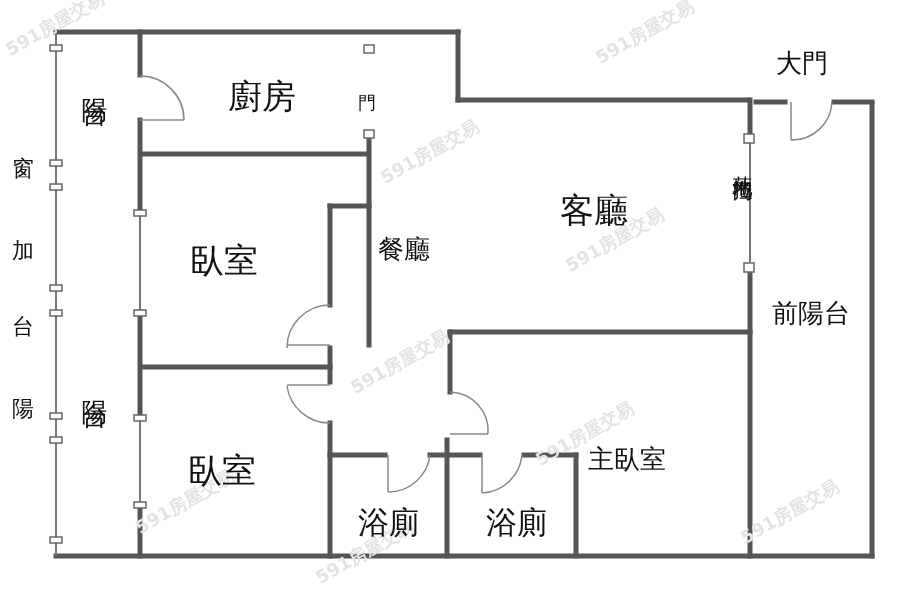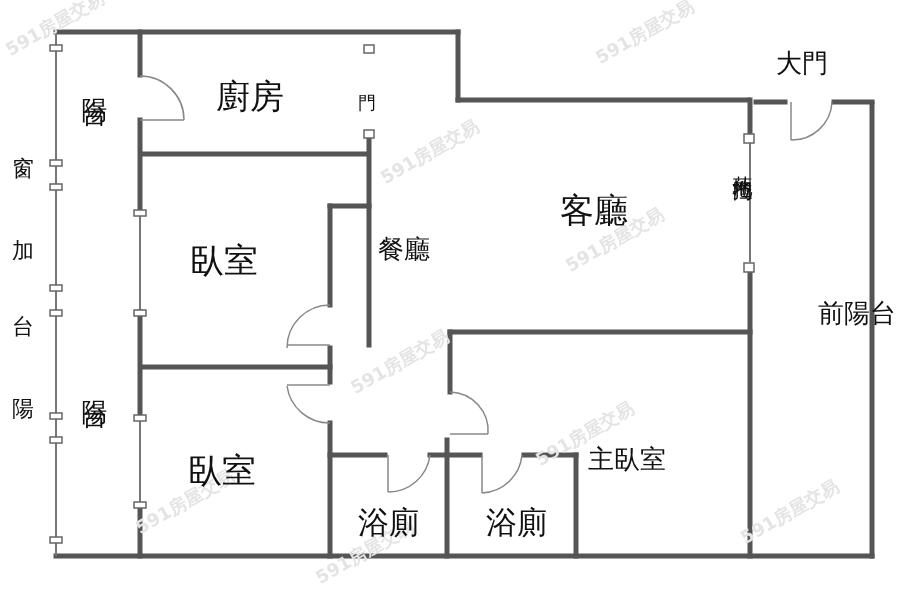--- a/index.html
+++ b/index.html
@@ -114,29 +114,29 @@
 <div class="wm" style="left:0;top:12px;">591房屋交易</div>
 <div class="wm" style="left:590px;top:20px;">591房屋交易</div>
 <div class="wm" style="left:375px;top:140px;">591房屋交易</div>
 <div class="wm" style="left:560px;top:228px;">591房屋交易</div>
 <div class="wm" style="left:345px;top:350px;">591房屋交易</div>
 <div class="wm" style="left:530px;top:422px;">591房屋交易</div>
 <div class="wm" style="left:130px;top:490px;">591房屋交易</div>
 <div class="wm" style="left:735px;top:500px;">591房屋交易</div>
 <div class="wm" style="left:310px;top:540px;">591房屋交易</div>
 
-<div class="label lg" style="left:216px;top:79px;">廚房</div>
+<div class="label lg" style="left:228px;top:79px;">廚房</div>
 <div class="label lg" style="left:560px;top:193px;">客廳</div>
 <div class="label md" style="left:378px;top:236px;">餐廳</div>
 <div class="label lg" style="left:190px;top:243px;">臥室</div>
 <div class="label lg" style="left:188px;top:453px;">臥室</div>
 <div class="label md" style="left:588px;top:410px;margin-top:36px;">主臥室</div>
 <div class="label sm" style="left:358px;top:507px;">浴廁</div>
 <div class="label sm" style="left:486px;top:507px;">浴廁</div>
-<div class="label md" style="left:772px;top:300px;margin-left:46px;">前陽台</div>
+<div class="label md" style="left:772px;top:300px;">前陽台</div>
 <div class="label md vert" style="left:82px;top:78px;">陽台</div>
 <div class="label md vert" style="left:82px;top:380px;">陽台</div>
 
 <div class="label md" style="left:776px;top:50px;font-family:'DejaVu Serif',serif;">大門</div>
 <div class="label vert" style="left:733px;top:160px;font-size:20px;">落地拉門</div>
 <div class="label vert" style="left:358px;top:80px;font-size:18px;">門</div>
 
 <div class="label" style="left:12px;top:158px;font-size:22px;">窗</div>
 <div class="label" style="left:12px;top:240px;font-size:22px;">加</div>
 <div class="label" style="left:12px;top:316px;font-size:22px;">台</div>

